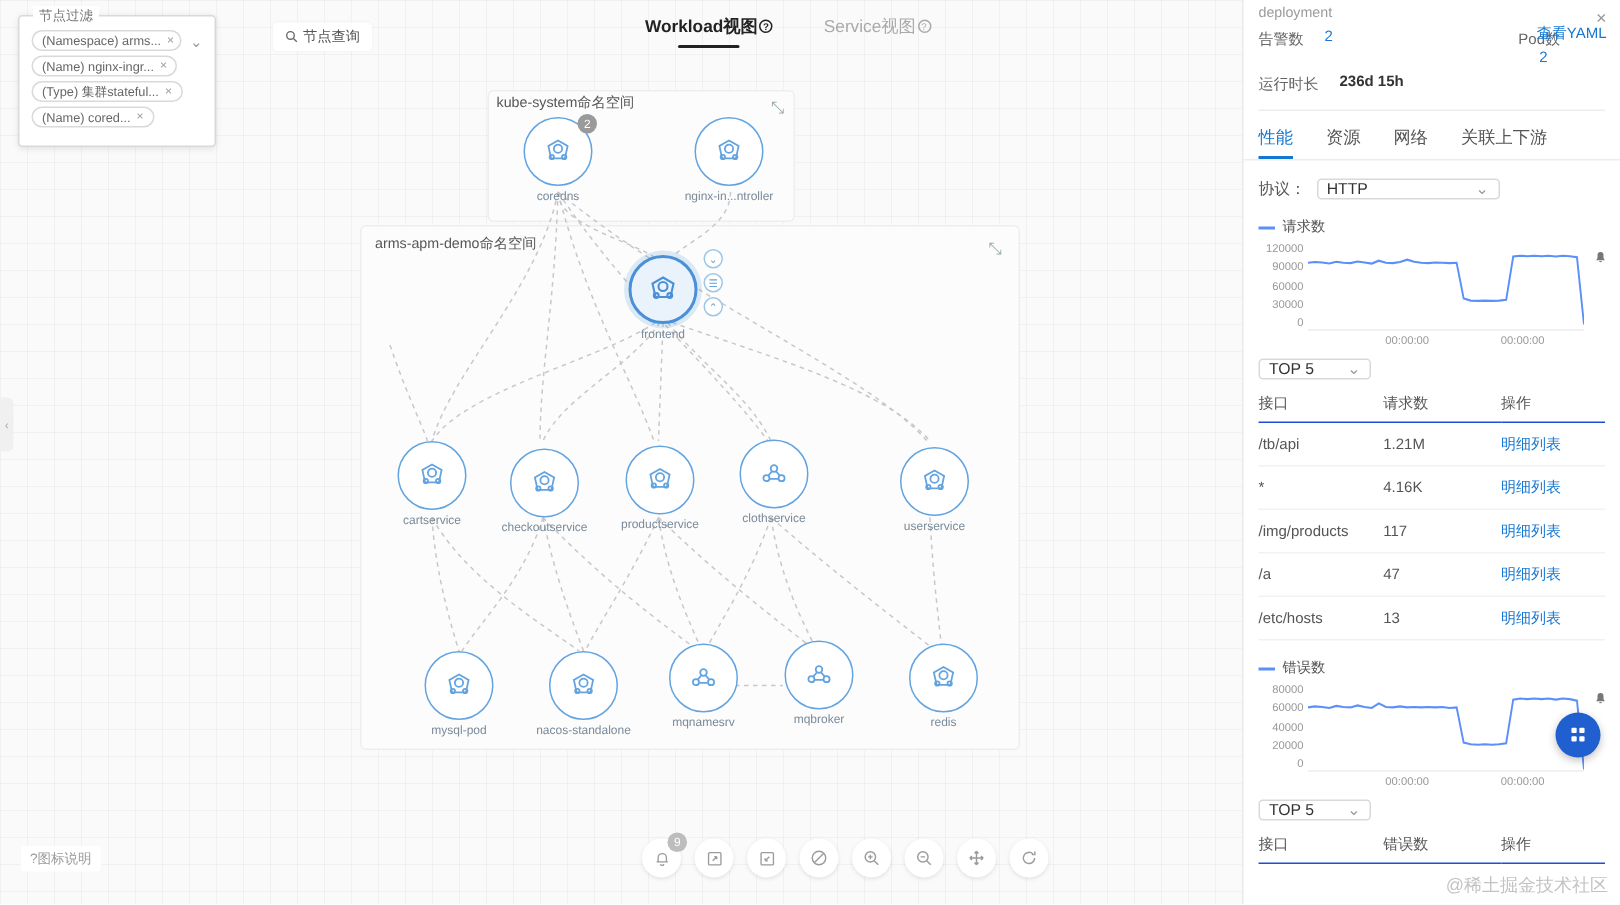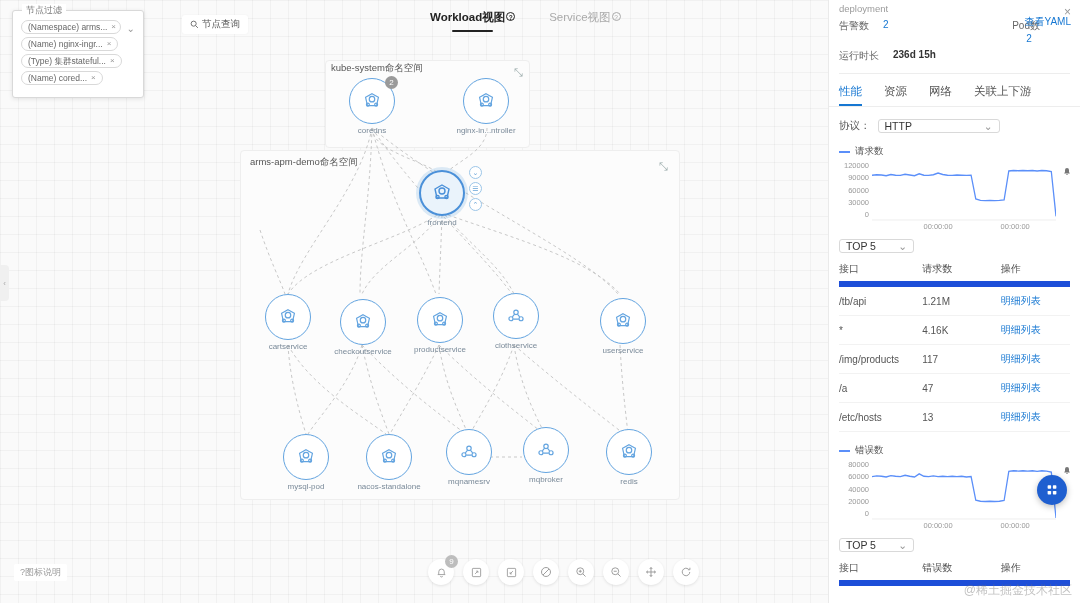--- a/index.html
+++ b/index.html
@@ -188,21 +188,21 @@
     position:absolute; left:33px; right:14px; bottom:0;
     display:flex; font-size:7.5px; color:#999;
   }
   .xticks span:nth-child(1) { margin-left:28%; }
   .xticks span:nth-child(2) { margin-left:26%; }
   .bell-alarm { position:absolute; right:-2px; top:6px; color:#777; font-size:10px; }
 
   table.dt { width:100%; border-collapse:collapse; font-size:10px; }
   table.dt th {
     text-align:left; font-weight:normal; color:#555; padding:5px 0;
-    border-bottom:6px solid #1d4ed8; font-size:10px;
+    border-bottom:1px solid #1d4ed8; font-size:10px;
   }
   table.dt td { padding:7px 0; border-bottom:1px solid #f2f2f2; color:#555; }
   table.dt .c2 { width:34%; }
   table.dt .c3 { width:30%; }
   table.dt .act { color:#1677d2; cursor:pointer; }
 
   #fab {
     position:absolute; right:13px; top:475px;
     width:30px; height:30px; border-radius:50%;
     background:#1f5fd0; color:#fff;

